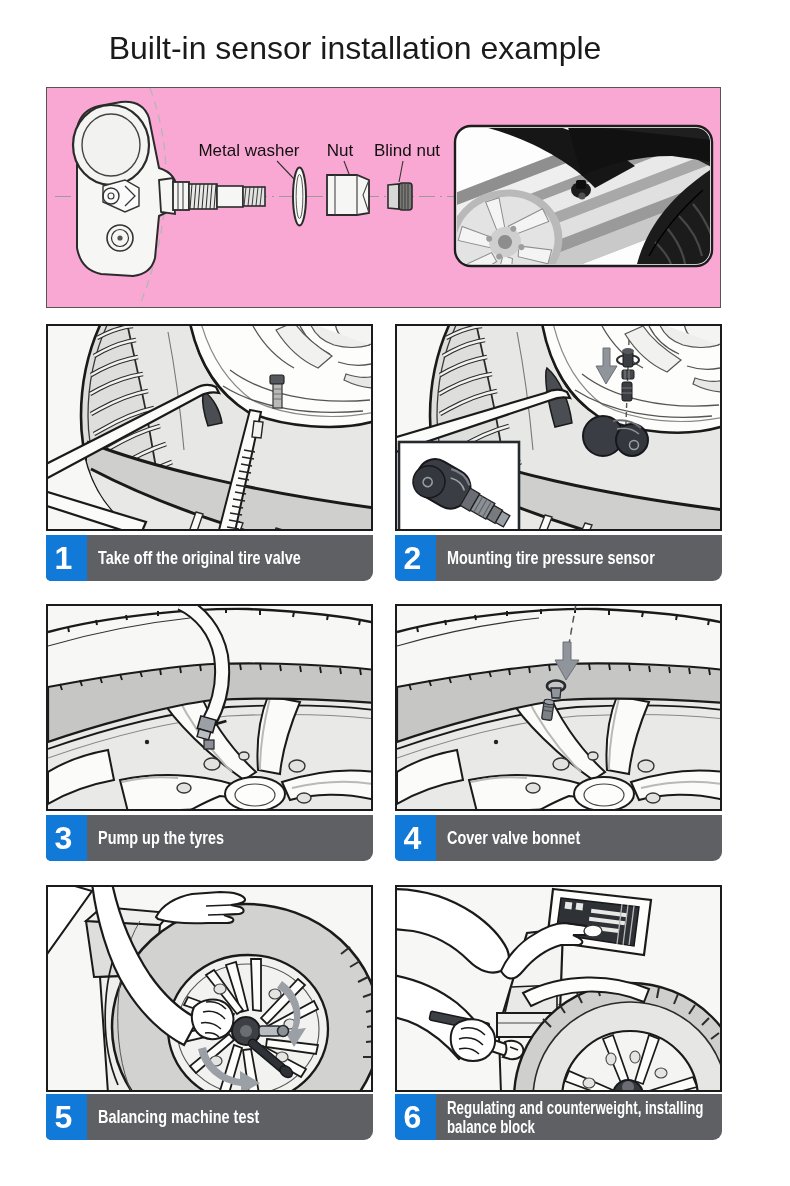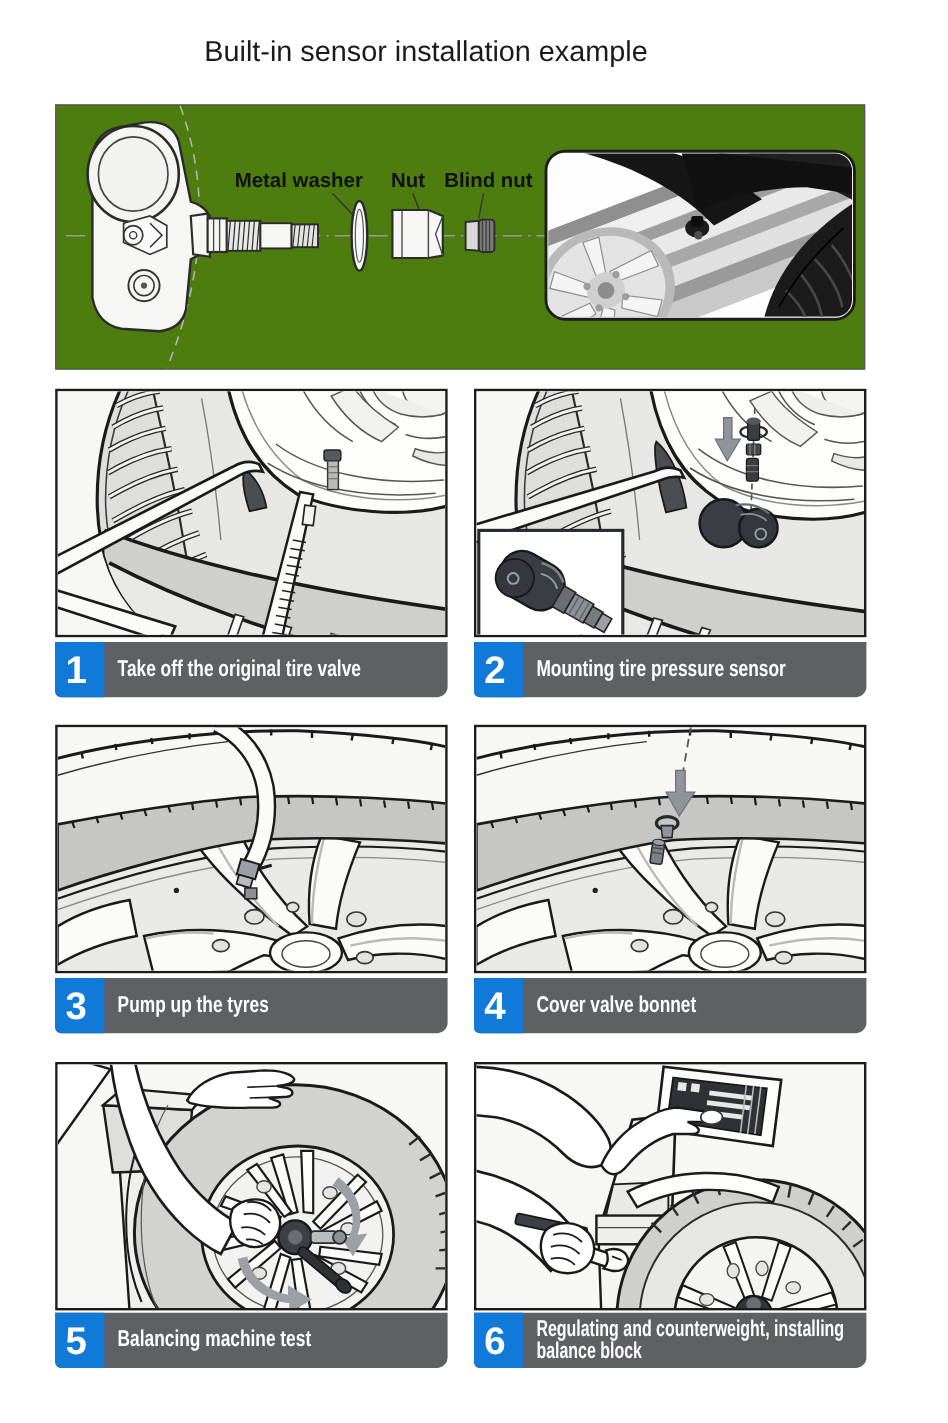--- a/index.html
+++ b/index.html
@@ -1,18 +1,18 @@
 <!DOCTYPE html>
 <html><head>
 <meta charset="utf-8">
 <style>
 html,body{margin:0;padding:0;background:#ffffff;}
 body{width:790px;height:1186px;position:relative;font-family:"Liberation Sans",sans-serif;overflow:hidden;}
-.title{position:absolute;left:0;top:30px;width:710px;text-align:center;font-size:24px;color:#1a1a1a;}
-.topbox{position:absolute;left:46px;top:87px;width:673px;height:219px;border:1.5px solid #555;background:#4d7c0f;font-weight:bold;}
+.title{position:absolute;left:0;top:30px;width:710px;text-align:center;font-size:32px;color:#1a1a1a;}
+.topbox{position:absolute;left:46px;top:87px;width:673px;height:219px;border:1.5px solid #555;background:#f9a8d4;}
 .panel{position:absolute;width:323px;height:203px;border:2px solid #1b1b1b;background:#f5f5f4;overflow:hidden;}
 .cap{position:absolute;width:327px;height:46px;background:#5e6064;border-radius:0 0 9px 5px;}
 .cap .num{position:absolute;left:0;top:0;width:41px;height:46px;background:#1179d8;border-radius:0 0 0 5px;color:#fff;font-size:32px;font-weight:bold;text-align:center;line-height:46px;padding-right:6px;box-sizing:content-box;width:35px;}
 .cap .txt{position:absolute;left:52px;top:0;height:46px;display:flex;align-items:center;color:#fff;font-size:19px;font-weight:bold;line-height:22px;transform:scaleX(0.76);transform-origin:0 50%;white-space:nowrap;}
 svg{display:block;}
 </style>
 </head>
 <body>
 <div class="title">Built-in sensor installation example</div>
 <div class="topbox" id="topbox">

